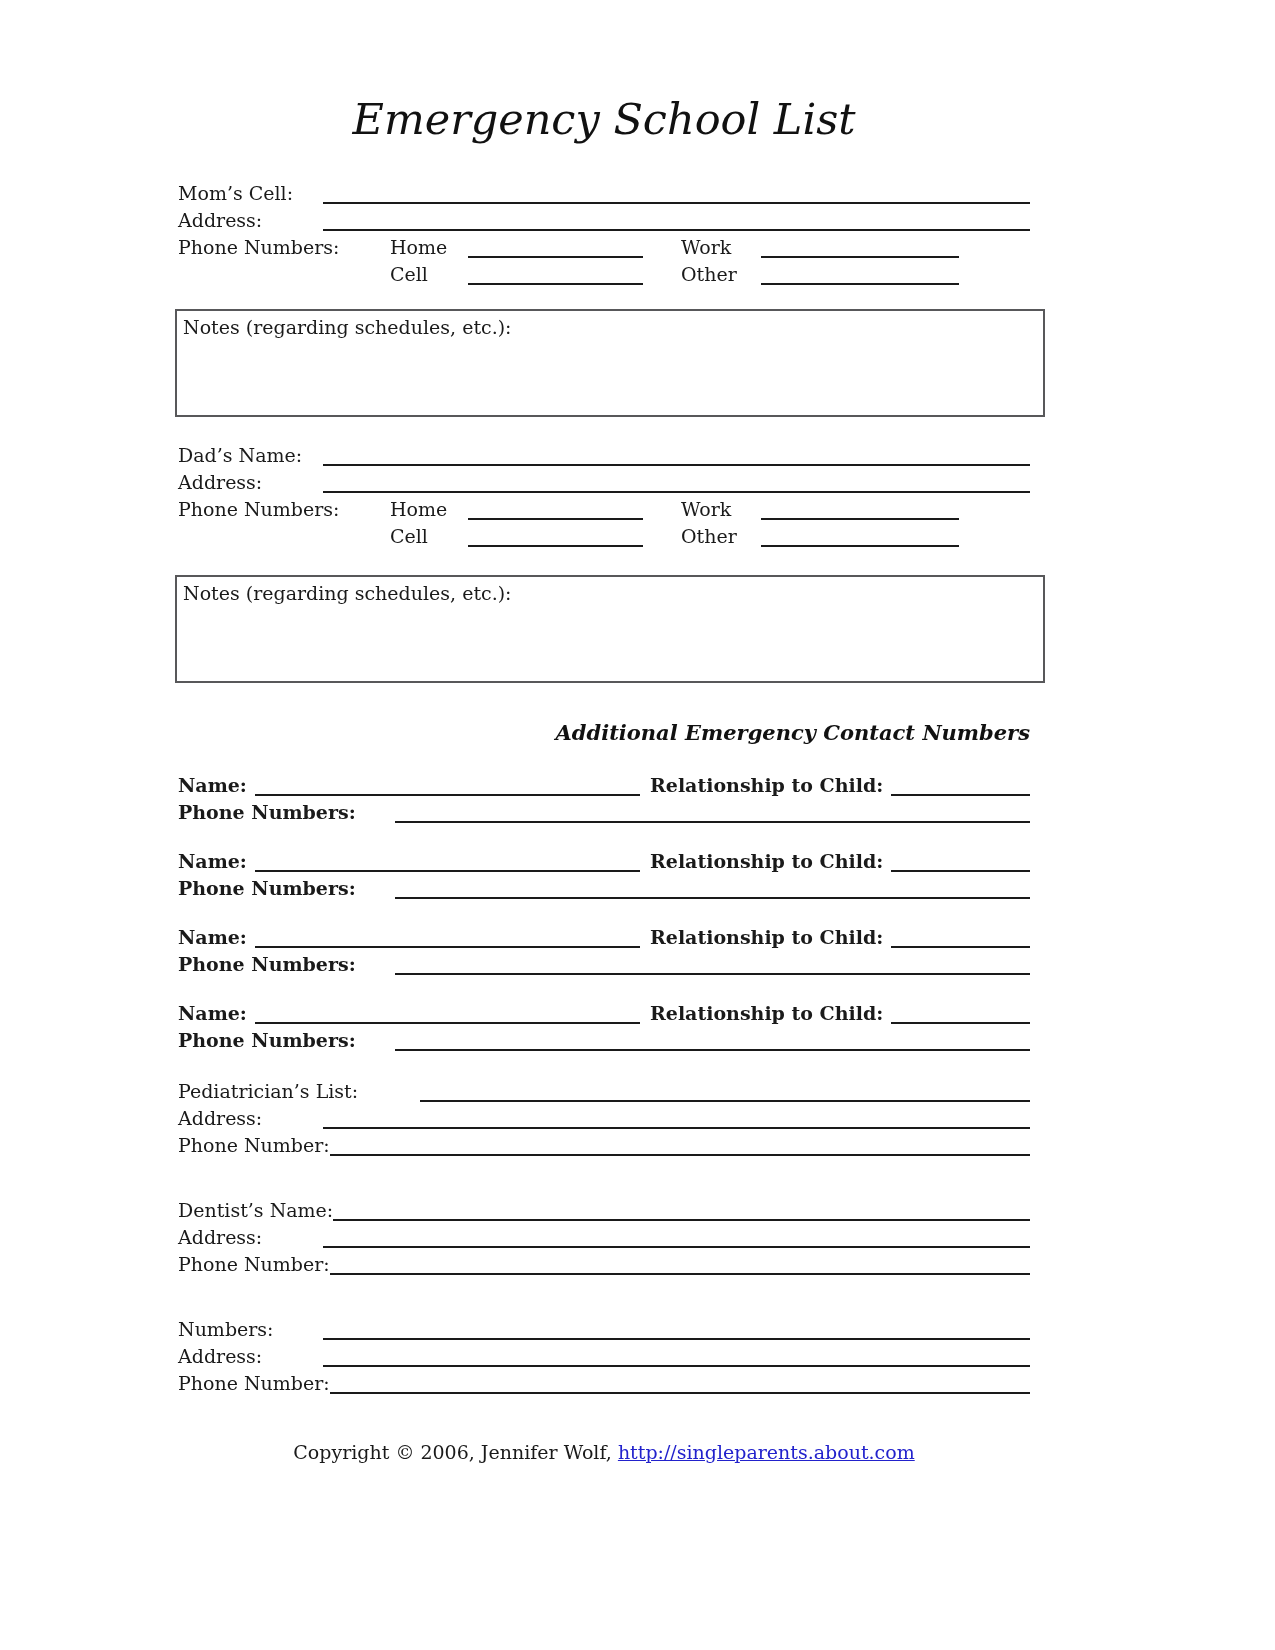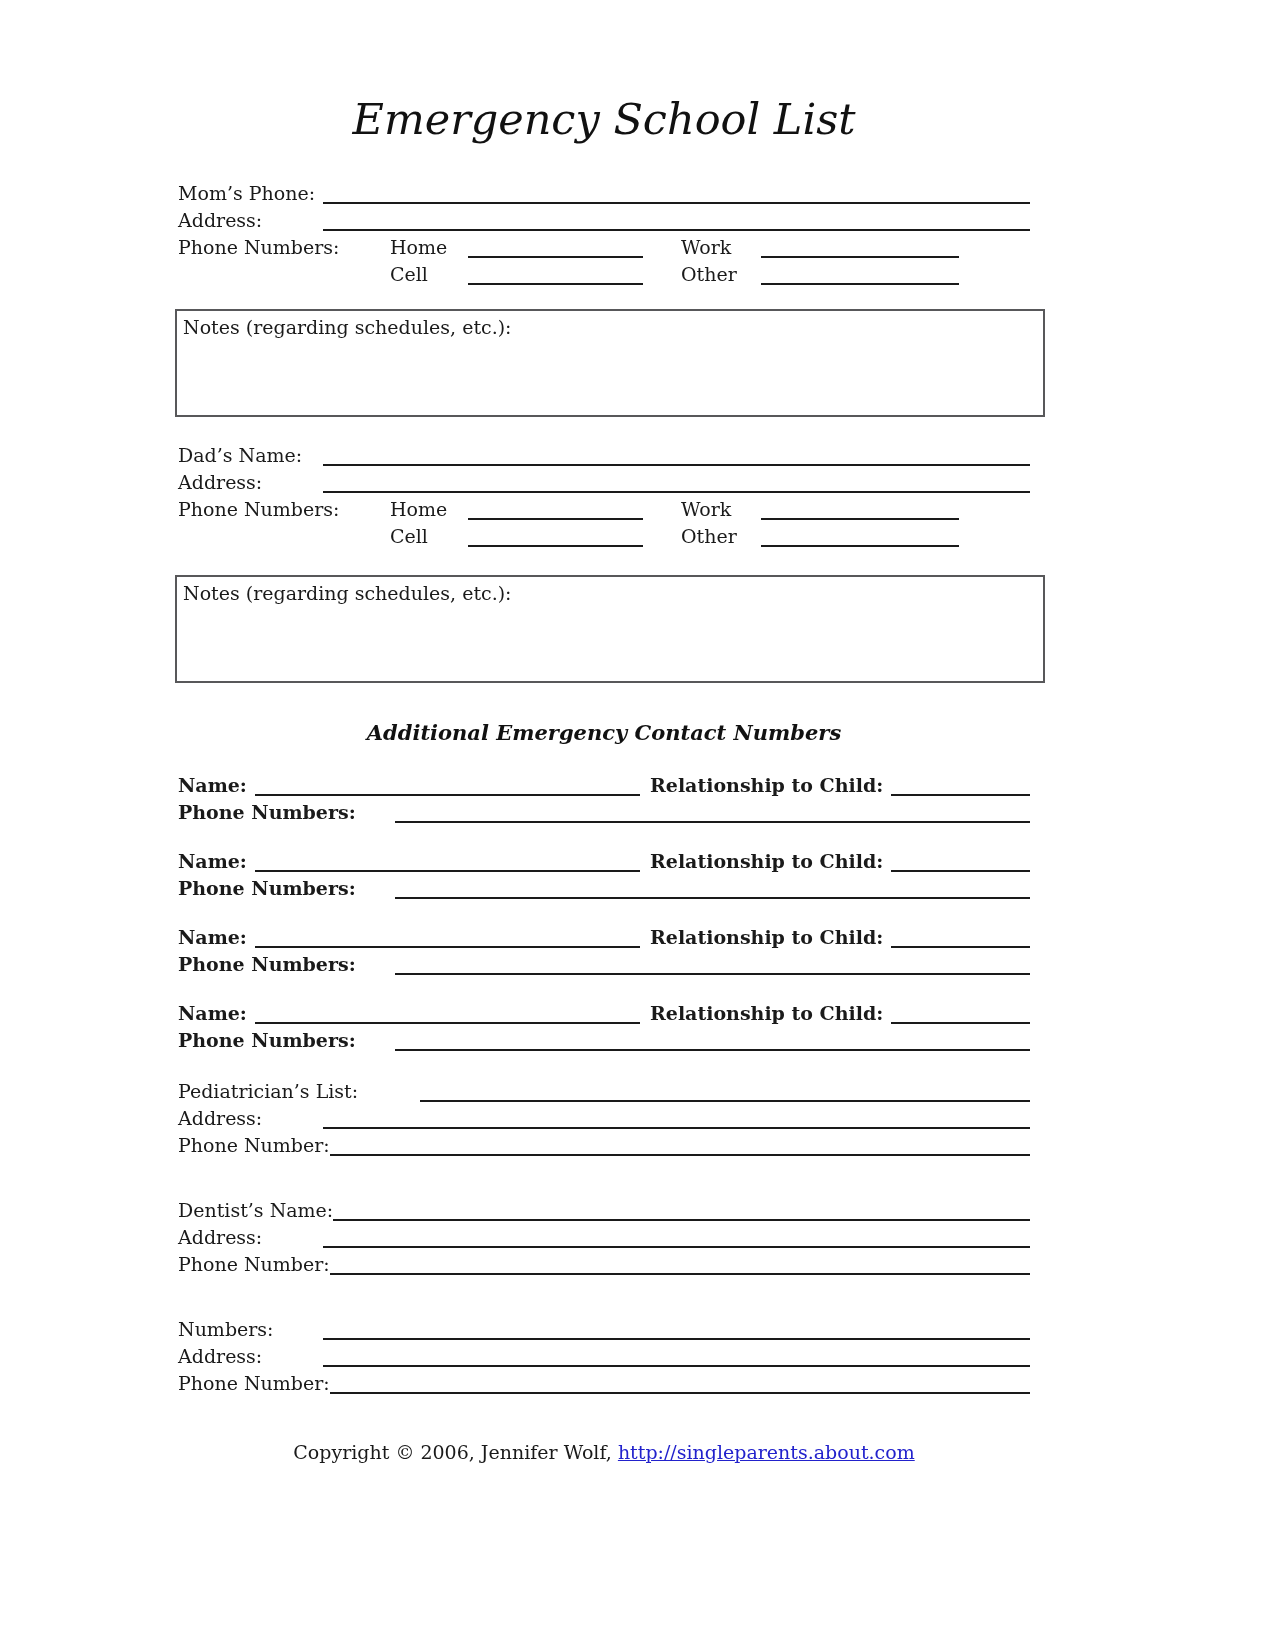--- a/index.html
+++ b/index.html
@@ -61,21 +61,21 @@
     margin-left: -3px;
     width: calc(100% + 18px);
     height: 108px;
     border: 2px solid #58585a;
     padding: 3px 6px;
     font-size: 19px;
     line-height: 26px;
   }
   .notes-box.second { margin-top: 25px; }
   .section-heading {
-    text-align: center;
+    text-align: right;
     font-style: italic;
     font-weight: bold;
     font-size: 21px;
     line-height: 27px;
     margin: 36px 0 0 0;
     color: #111111;
   }
   .contact-block { margin-top: 22px; font-weight: bold; }
   .contact-block.first { margin-top: 26px; }
   .pro-block { margin-top: 38px; }
@@ -94,21 +94,21 @@
 </style>
 </head>
 <body>
 
 <div class="page">
 
   <h1 class="doc-title">Emergency School List</h1>
 
   <section class="parent-block">
     <div class="row">
-      <span class="lbl c1">Mom’s Phone:</span>
+      <span class="lbl c1">Mom’s Cell:</span>
       <span class="line"></span>
     </div>
     <div class="row">
       <span class="lbl c1">Address:</span>
       <span class="line"></span>
     </div>
     <div class="row">
       <span class="lbl c2">Phone Numbers:</span>
       <span class="lbl csub">Home</span>
       <span class="line w175"></span>

